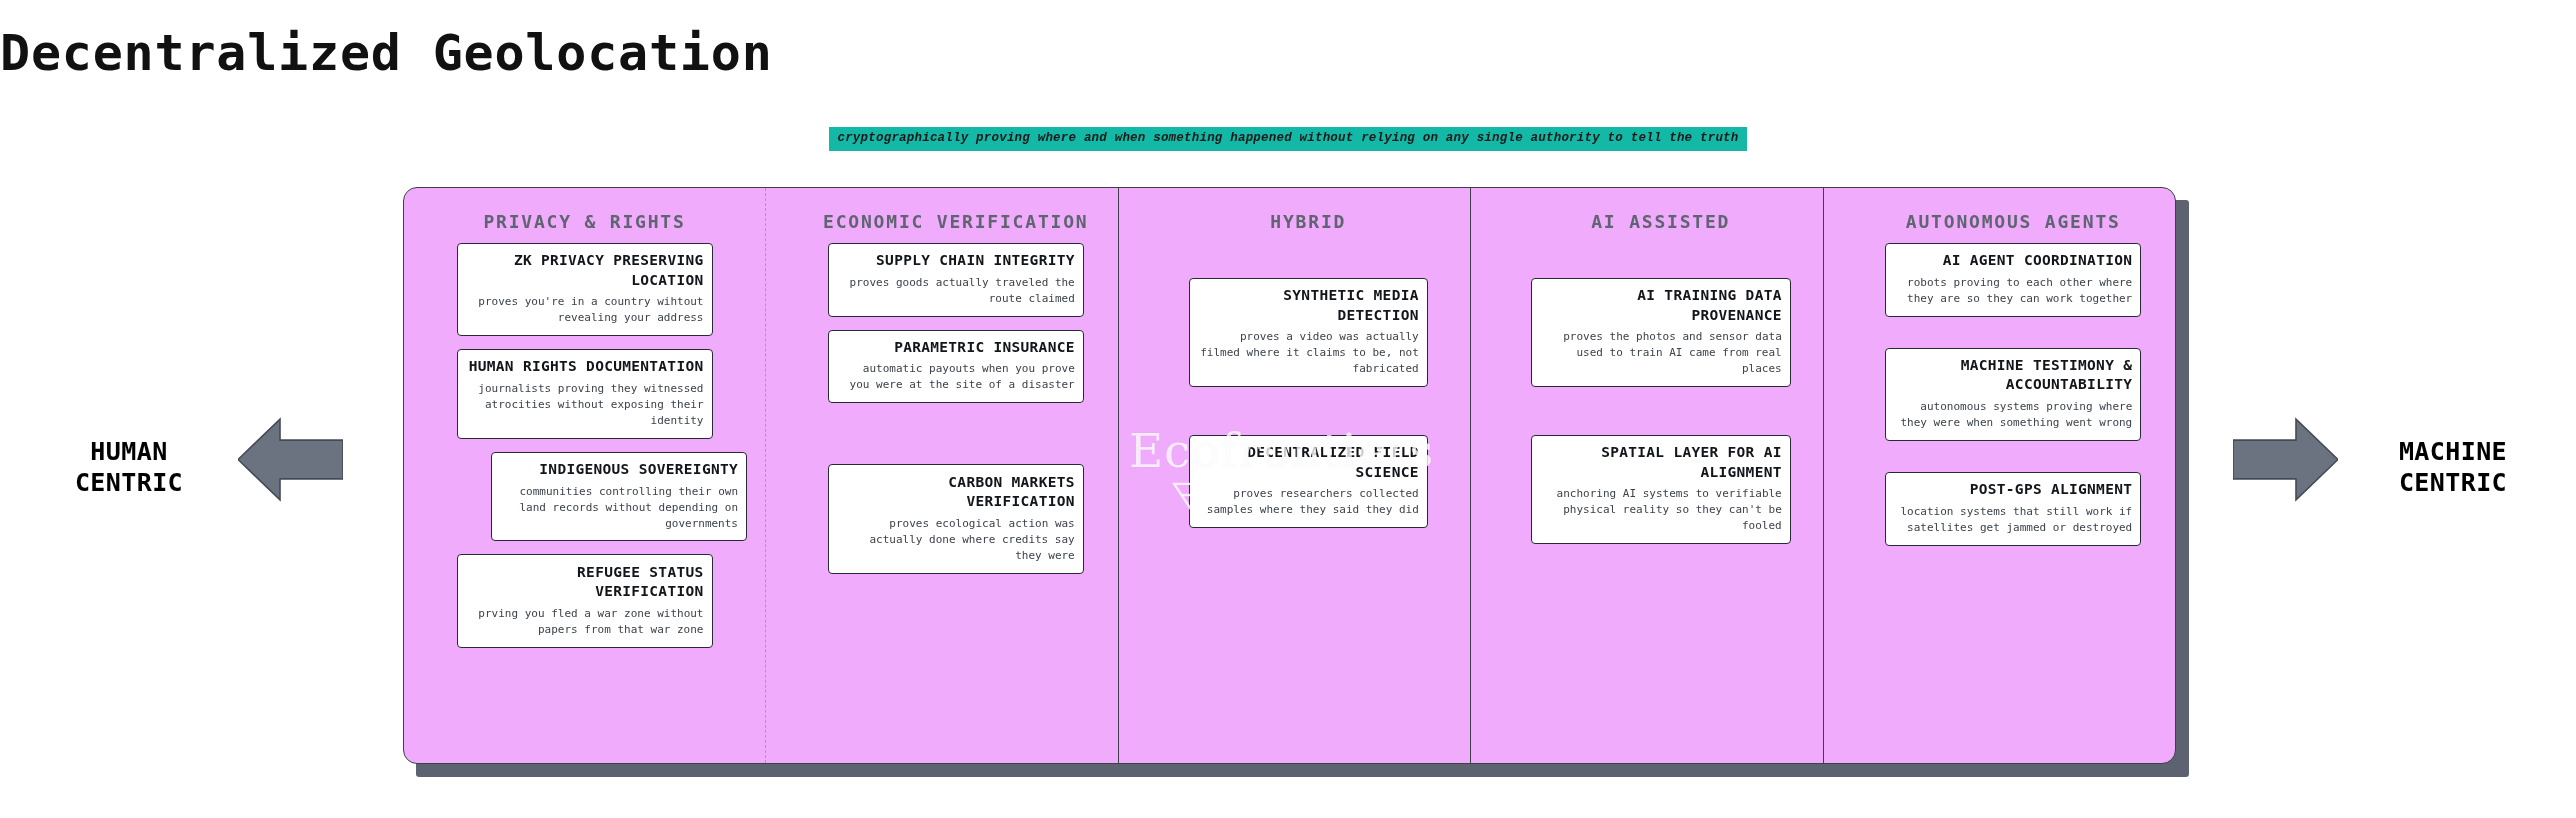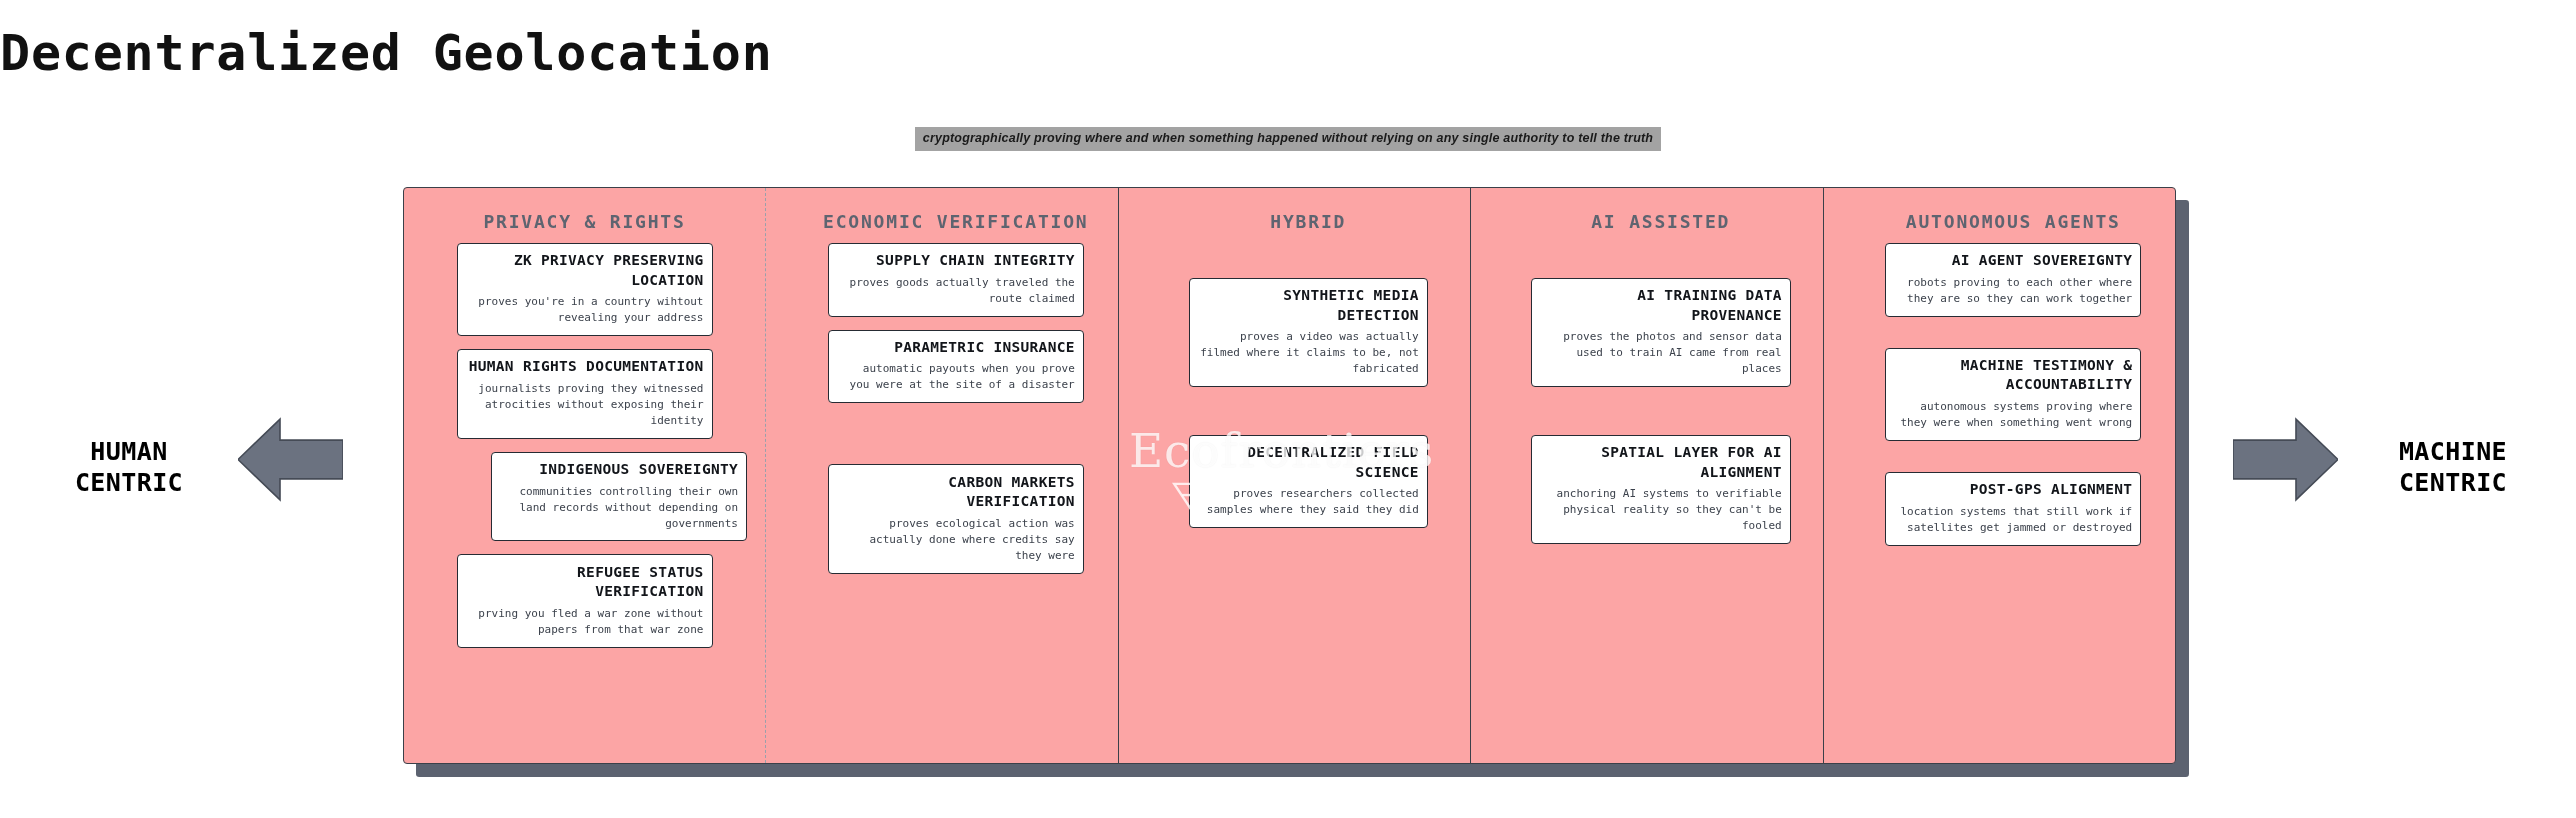--- a/index.html
+++ b/index.html
@@ -29,23 +29,23 @@
   }
   .subtitle-wrap {
     position: absolute;
     top: 127px;
     left: 0;
     width: 100%;
     text-align: center;
   }
   .subtitle {
     display: inline-block;
-    background: #a3a3a3;
+    background: #14b8a6;
     color: #1a1a1a;
-    font-family: Liberation Sans, sans-serif;
+    font-family: Liberation Mono, monospace;
     font-size: 12.5px;
     font-style: italic;
     font-weight: 700;
     letter-spacing: 0.2px;
     padding: 4.8px 8px 5.6px 8px;
     line-height: 1.1;
   }
 
   
   .side-label {
@@ -80,23 +80,23 @@
     height: 577px;
     background: #5c6270;
     border-radius: 3.2px;
   }
   .board {
     position: absolute;
     left: 403px;
     top: 187px;
     width: 1773px;
     height: 577px;
-    background: #fca5a5;
+    background: #f0abfc;
     border: 1.6px solid #3b4049;
-    border-radius: 4px;
+    border-radius: 14px;
     display: flex;
     box-sizing: border-box;
     gap: 28px;
   }
   .column {
     flex: 1 1 0;
     position: relative;
     box-sizing: border-box;
     padding: 14.5px 18px 9.7px 18px;
     display: flex;
@@ -288,21 +288,21 @@
     <div class="card">
       <div class="card-title">SPATIAL LAYER FOR AI ALIGNMENT</div>
       <div class="card-desc">anchoring AI systems to verifiable physical reality so they can't be fooled</div>
     </div>
   </div>
 
   <div class="column col-agents">
     <div class="col-head">AUTONOMOUS AGENTS</div>
 
     <div class="card">
-      <div class="card-title">AI AGENT SOVEREIGNTY</div>
+      <div class="card-title">AI AGENT COORDINATION</div>
       <div class="card-desc">robots proving to each other where they are so they can work together</div>
     </div>
 
     <div class="spacer-sm"></div>
 
     <div class="card">
       <div class="card-title">MACHINE TESTIMONY &amp; ACCOUNTABILITY</div>
       <div class="card-desc">autonomous systems proving where they were when something went wrong</div>
     </div>
 

